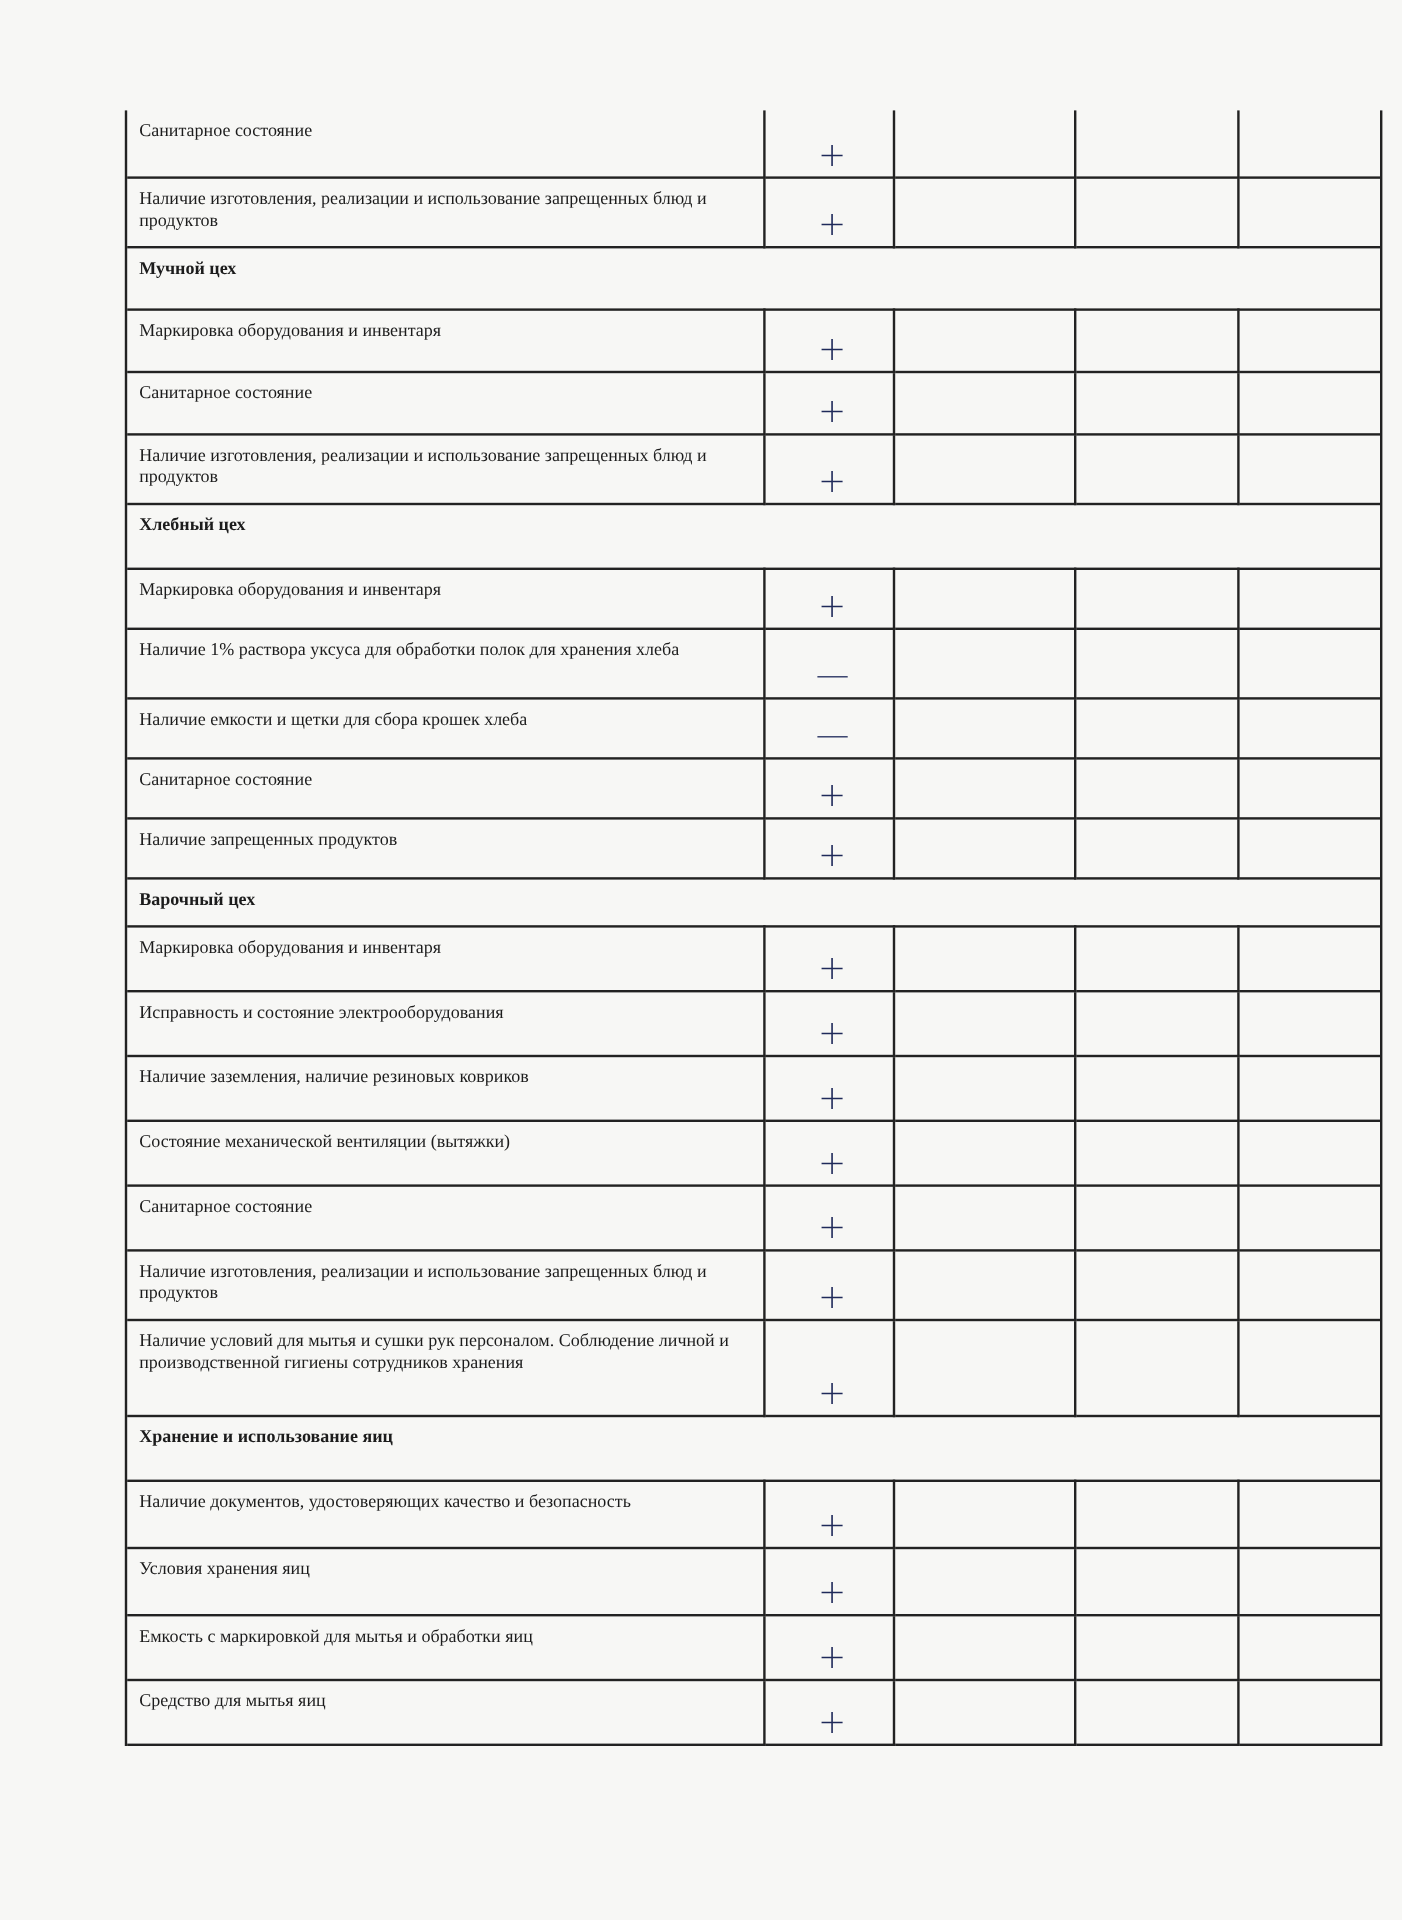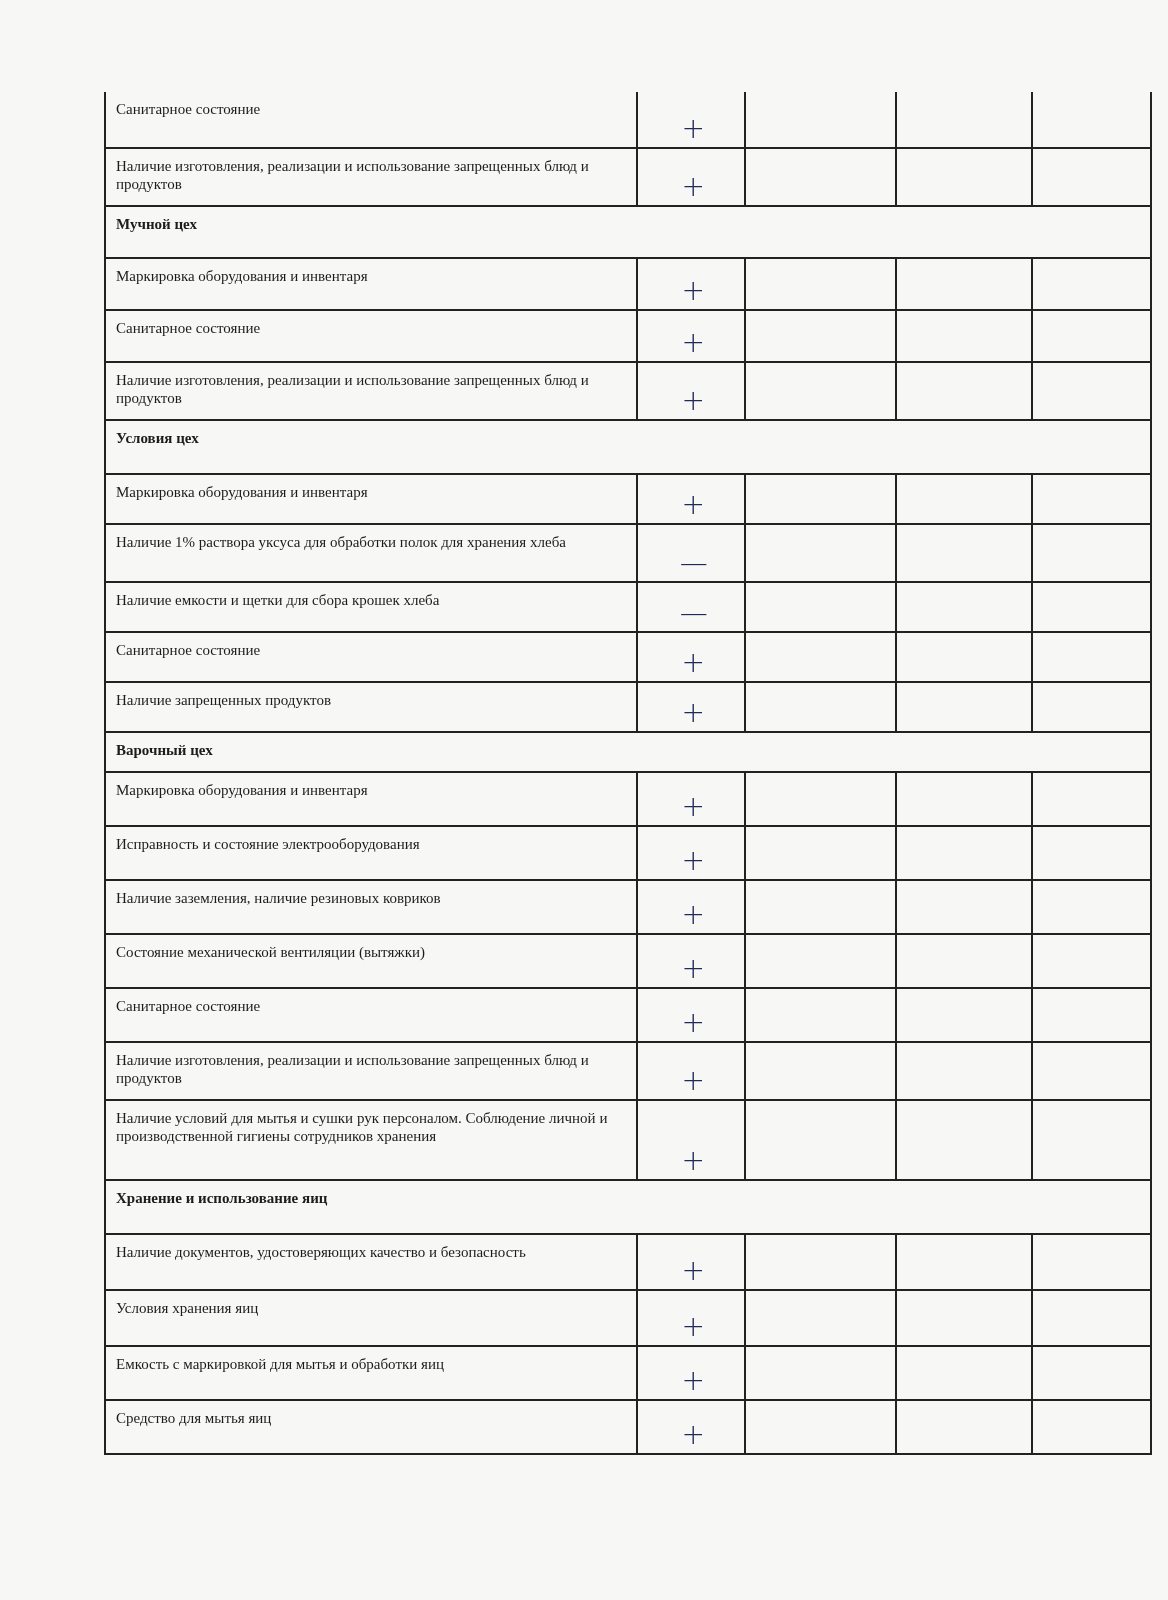--- a/index.html
+++ b/index.html
@@ -83,21 +83,21 @@
         <tr style="height: 58px;">
           <td class="desc">Наличие изготовления, реализации и использование запрещенных блюд и продуктов</td>
           <td class="col mark">
             <span class="mark-glyph">+</span>
           </td>
           <td class="col"></td>
           <td class="col"></td>
           <td class="col"></td>
         </tr>
         <tr class=" section" style="height: 54px;">
-          <td colspan="5">Условия цех</td>
+          <td colspan="5">Хлебный цех</td>
         </tr>
         <tr style="height: 50px;">
           <td class="desc">Маркировка оборудования и инвентаря</td>
           <td class="col mark">
             <span class="mark-glyph">+</span>
           </td>
           <td class="col"></td>
           <td class="col"></td>
           <td class="col"></td>
         </tr>

